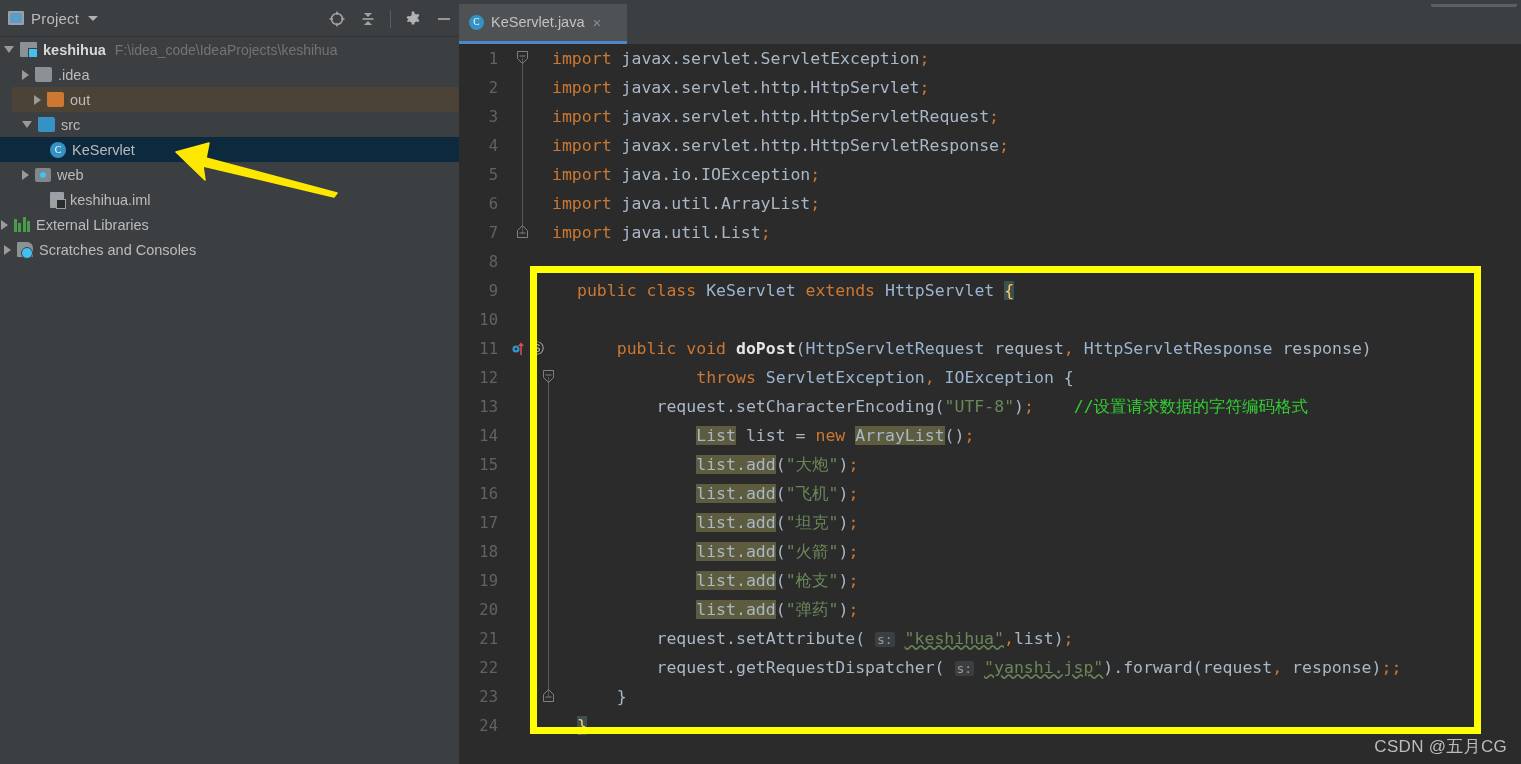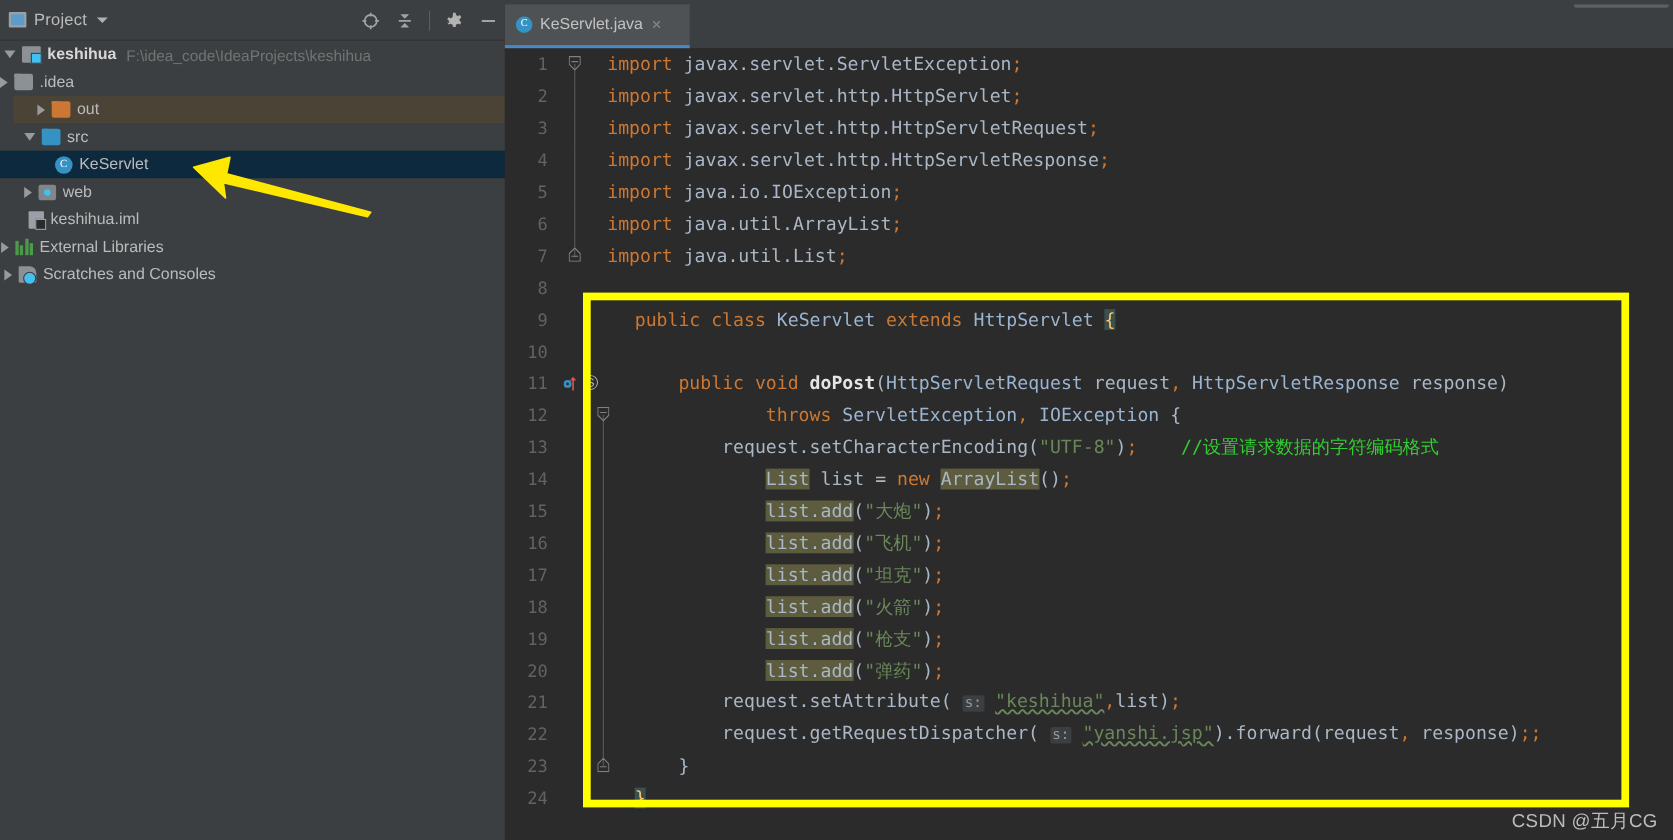--- a/index.html
+++ b/index.html
@@ -214,21 +214,21 @@
 
     <div id="project-tree">
 
       <div class="tree-row" style="padding-left:4px">
         <span class="tw down"></span>
         <span class="ficon module-icon"></span>
         <span class="tree-label bold">keshihua</span>
         <span class="tree-path">F:\idea_code\IdeaProjects\keshihua</span>
       </div>
 
-      <div class="tree-row" style="">
+      <div class="tree-row" style="padding-left:22px">
         <span class="tw right"></span>
         <span class="ficon folder folder-gray"></span>
         <span class="tree-label">.idea</span>
       </div>
 
       <div class="tree-row hl-out" style="padding-left:22px">
         <span class="tw right"></span>
         <span class="ficon folder folder-orange"></span>
         <span class="tree-label">out</span>
       </div>
@@ -243,21 +243,21 @@
         <span class="class-icon">C</span>
         <span class="tree-label">KeServlet</span>
       </div>
 
       <div class="tree-row" style="padding-left:22px">
         <span class="tw right"></span>
         <span class="web-icon"></span>
         <span class="tree-label">web</span>
       </div>
 
-      <div class="tree-row" style="padding-left:26px">
+      <div class="tree-row" style="padding-left:50px">
         <span class="iml-icon"></span>
         <span class="tree-label">keshihua.iml</span>
       </div>
 
       <div class="tree-row" style="padding-left:1px">
         <span class="tw right"></span>
         <span class="lib-icon">
           <i style="height:13px"></i>
             <i style="height:9px"></i>
             <i style="height:15px"></i>

